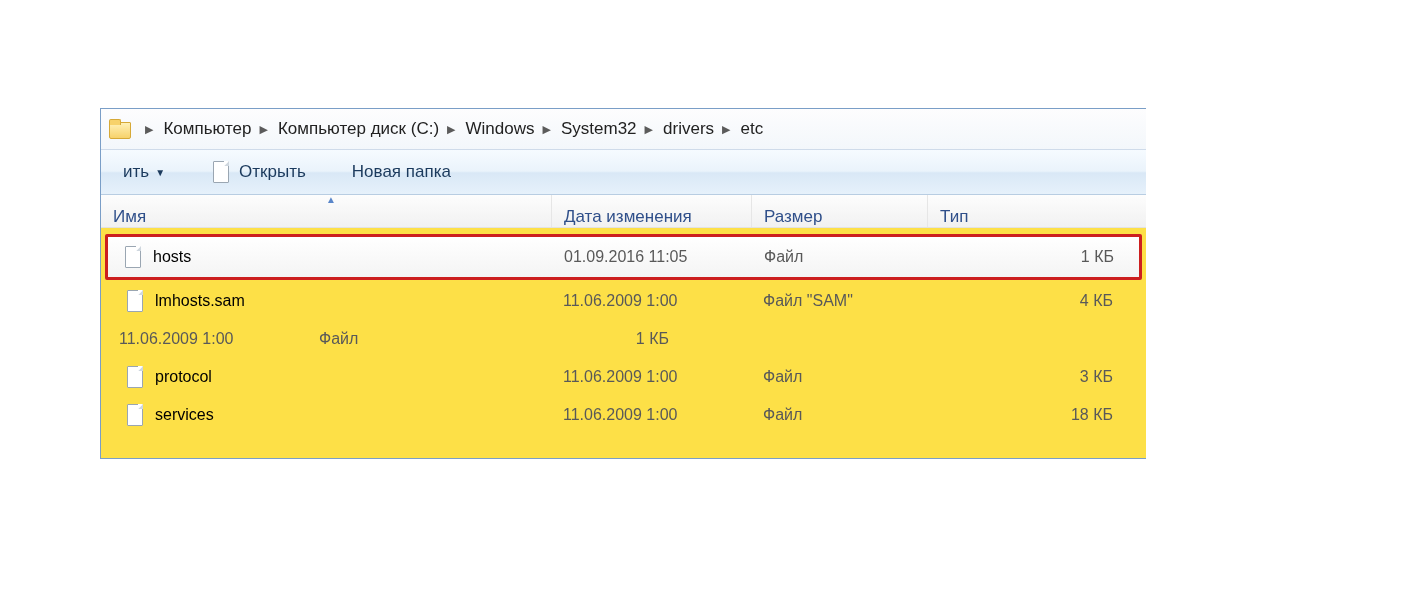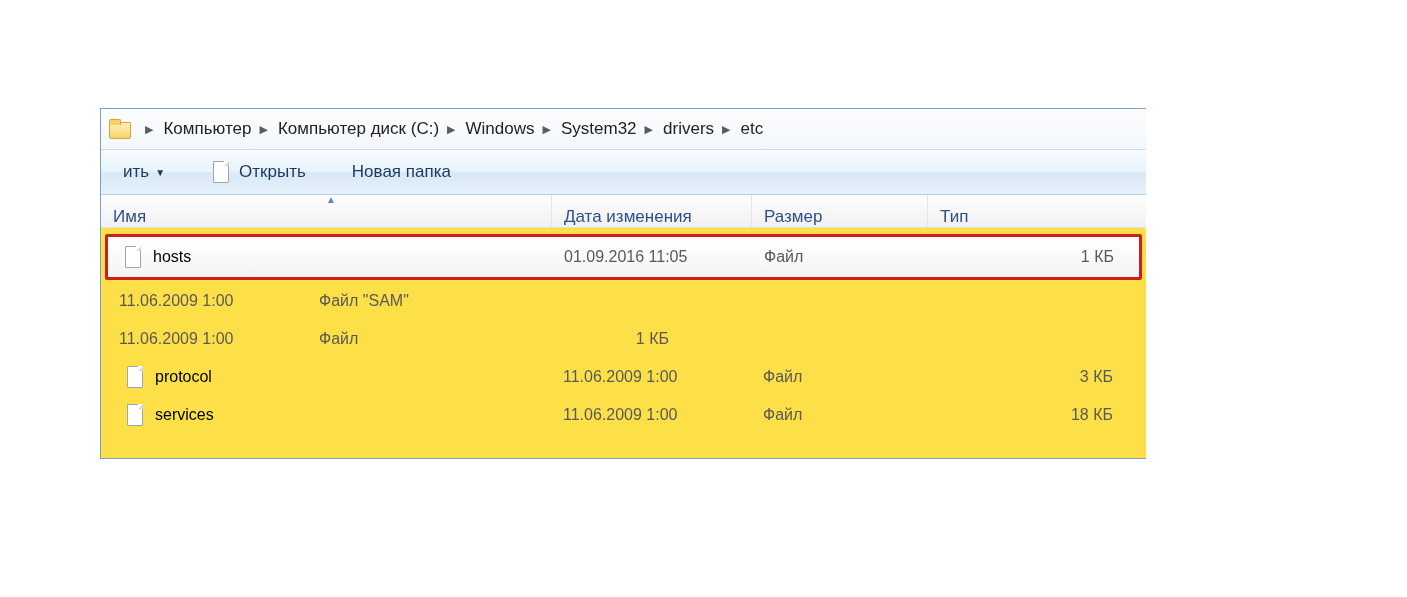--- a/index.html
+++ b/index.html
@@ -254,22 +254,29 @@
           <span class="file-ico">
             <span class="fold"></span>
           </span>
           <span>hosts</span>
         </div>
         <div class="cell c-date">01.09.2016 11:05</div>
         <div class="cell c-type">Файл</div>
         <div class="cell c-size">1 КБ</div>
       </div>
       <div class="row">
+        <div class="cell c-name">
+          <span class="file-ico">
+            <span class="fold"></span>
+          </span>
+          <span>lmhosts.sam</span>
+        </div>
         <div class="cell c-date">11.06.2009 1:00</div>
         <div class="cell c-type">Файл "SAM"</div>
+        <div class="cell c-size">4 КБ</div>
       </div>
       <div class="row">
         <div class="cell c-date">11.06.2009 1:00</div>
         <div class="cell c-type">Файл</div>
         <div class="cell c-size">1 КБ</div>
       </div>
       <div class="row">
         <div class="cell c-name">
           <span class="file-ico">
             <span class="fold"></span>

